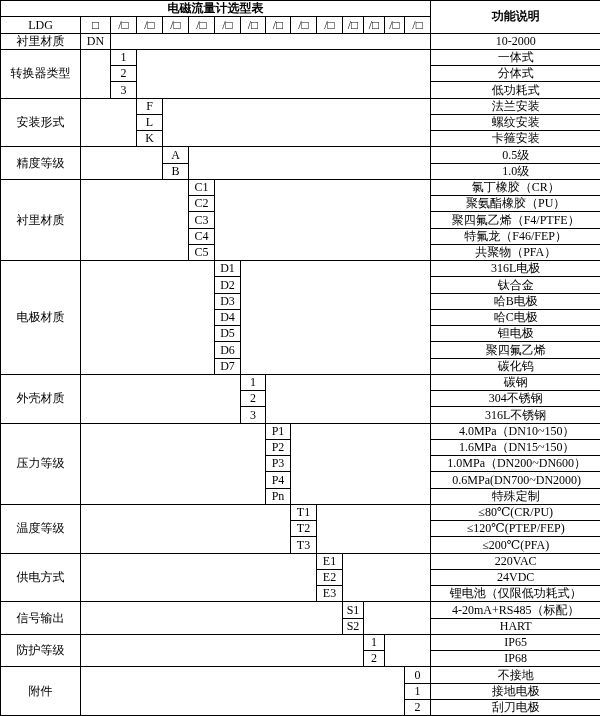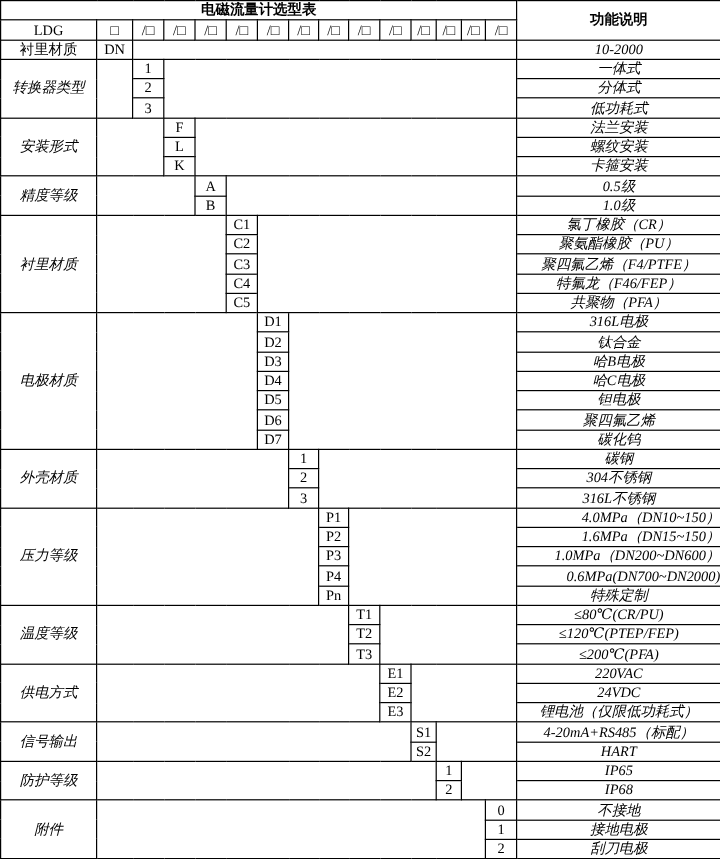--- a/index.html
+++ b/index.html
@@ -16,28 +16,28 @@
     font-size:12px;
     text-align:center;
     vertical-align:middle;
     padding:0;
     height:14px;
     line-height:1.05;
     overflow:hidden;
     white-space:nowrap;
   }
   td.title{font-size:13px;font-weight:bold;}
-  td.lbl{font-size:13px;font-style:italic;}
+  td.lbl{font-size:13px;}
   td.lbl-left{font-size:13px;text-align:left;padding-left:4px;}
   td.ldg{text-align:left;padding-left:7px;font-size:13px;}
   td.dn{text-align:left;padding-left:2px;}
   td.box{font-size:12px;}
   td.code{font-size:12px;}
-  td.desc{font-size:12px;font-style:italic;}
-  td.desc.left{text-align:right;padding-left:2px;}
+  td.desc{font-size:12px;}
+  td.desc.left{text-align:center;padding-left:2px;}
   td.sp{border:1px solid #000;}
 </style>
 </head>
 <body>
 
 <div class="sheet">
 <table class="sel">
   <colgroup>
     <col style="width:80px">
         <col style="width:30px">

